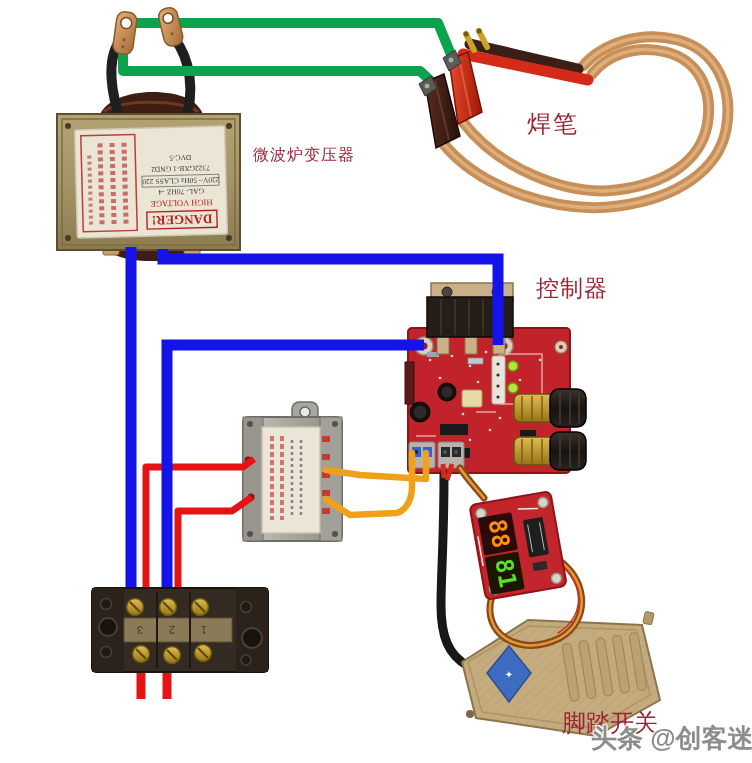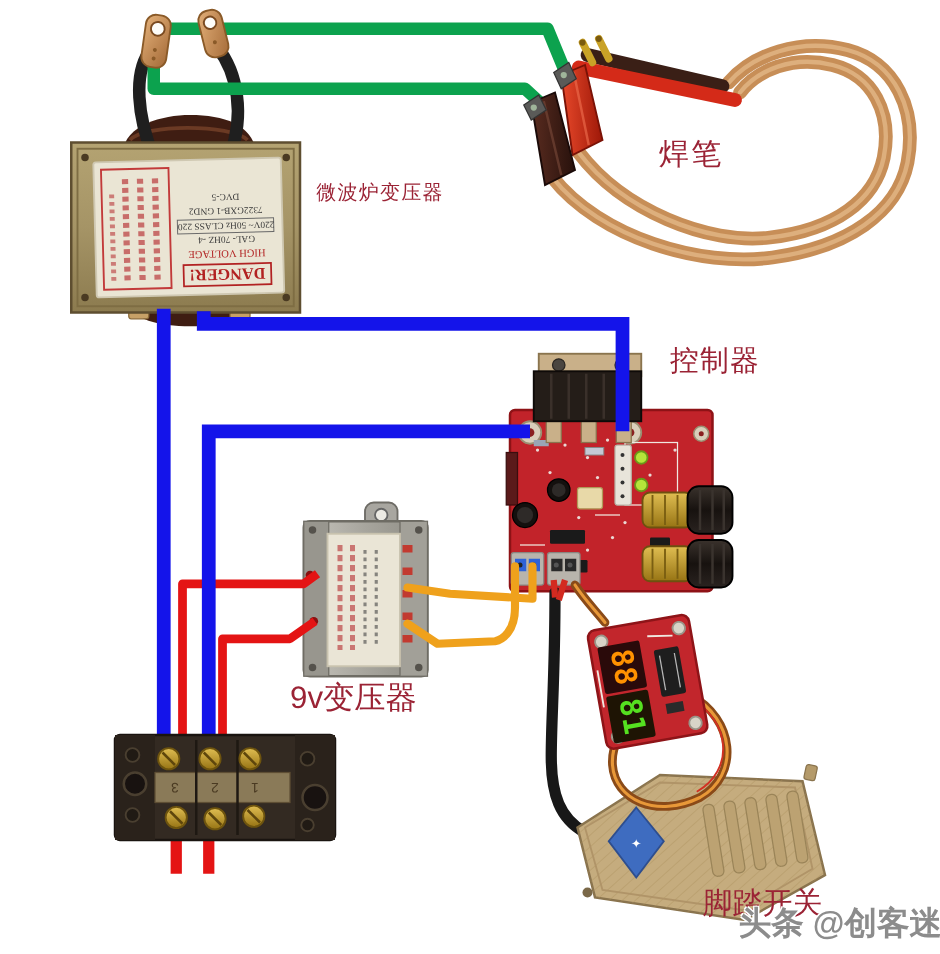--- a/index.html
+++ b/index.html
@@ -362,16 +362,15 @@
     <line x1="543" y1="527" x2="543" y2="555" stroke="#B8B8B8" stroke-width="1"></line>
     <rect x="529" y="566" width="14" height="8" fill="#2A2A2A"></rect>
     <line x1="524" y1="510" x2="544" y2="513" stroke="#F0E8E0" stroke-width="1.5"></line>
     <line x1="480" y1="530" x2="480" y2="560" stroke="#F0E8E0" stroke-width="1.5"></line>
   </g>
 </svg>
 
 <div class="lbl lbl-mot">微波炉变压器</div>
 <div class="lbl lbl-pen">焊笔</div>
 <div class="lbl lbl-ctrl">控制器</div>
-<div class="lbl lbl-9v">9v变压器</div>
 <div class="lbl lbl-pedal">脚踏开关</div>
 <div class="wm">头条 @创客迷</div>
 </div>
 
 </body></html>

